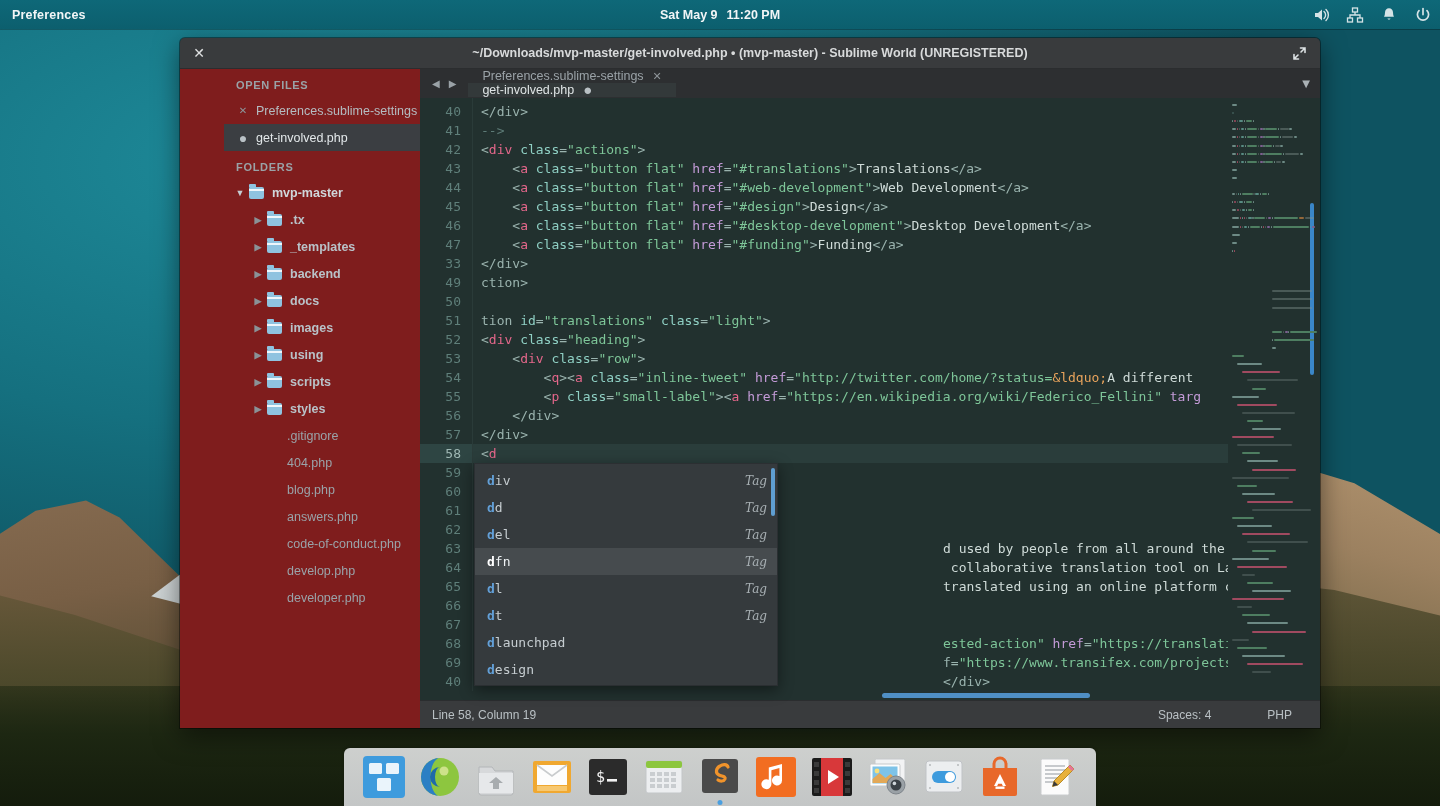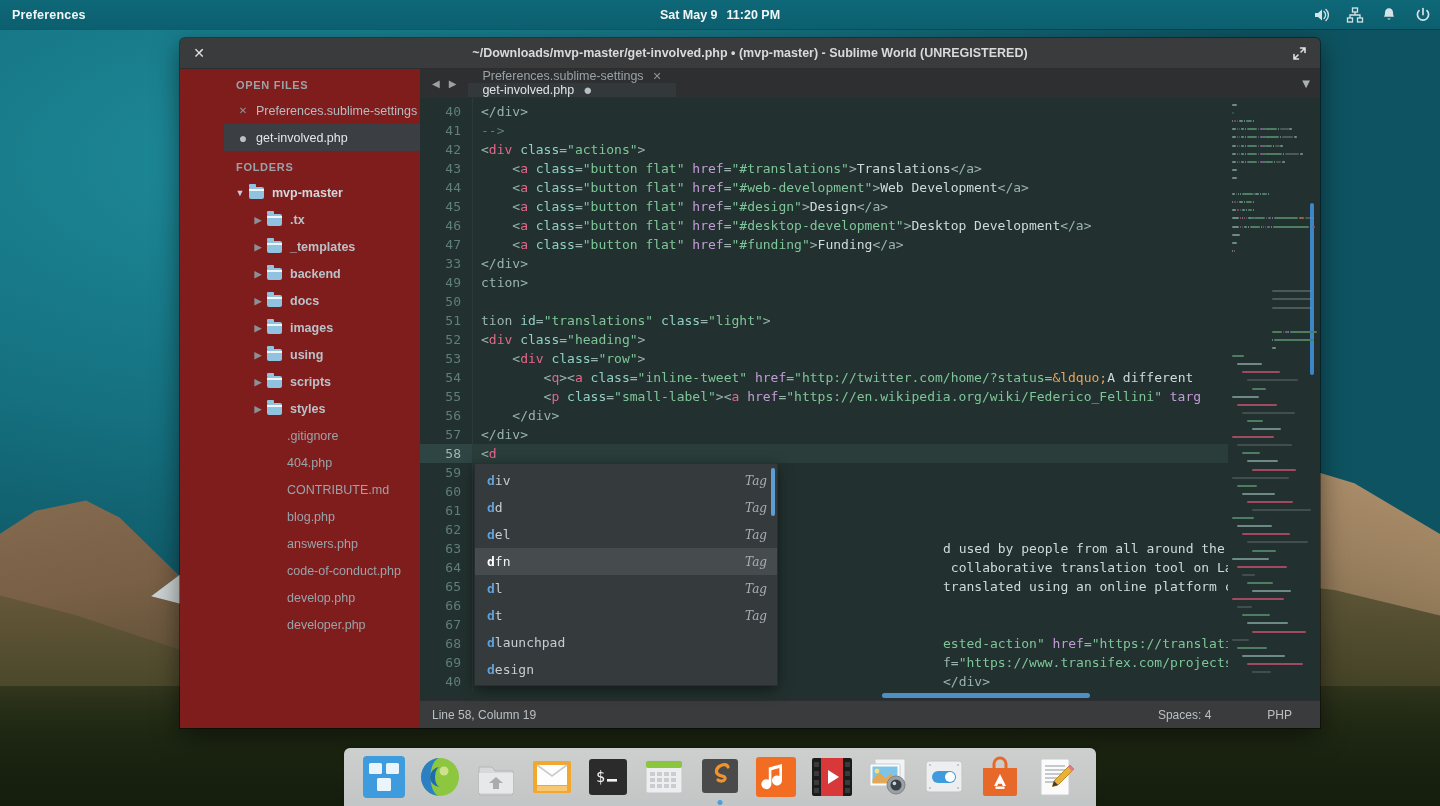--- a/index.html
+++ b/index.html
@@ -399,23 +399,20 @@
             <span class="folder-ico"></span>
             <span>styles</span>
           </div>
         </div>
       <div id="file-list">
           <div class="tree-row file">
             <span>.gitignore</span>
           </div>
           <div class="tree-row file">
             <span>404.php</span>
-          </div>
-          <div class="tree-row file">
-            <span>CONTRIBUTE.md</span>
           </div>
           <div class="tree-row file">
             <span>blog.php</span>
           </div>
           <div class="tree-row file">
             <span>answers.php</span>
           </div>
           <div class="tree-row file">
             <span>code-of-conduct.php</span>
           </div>

